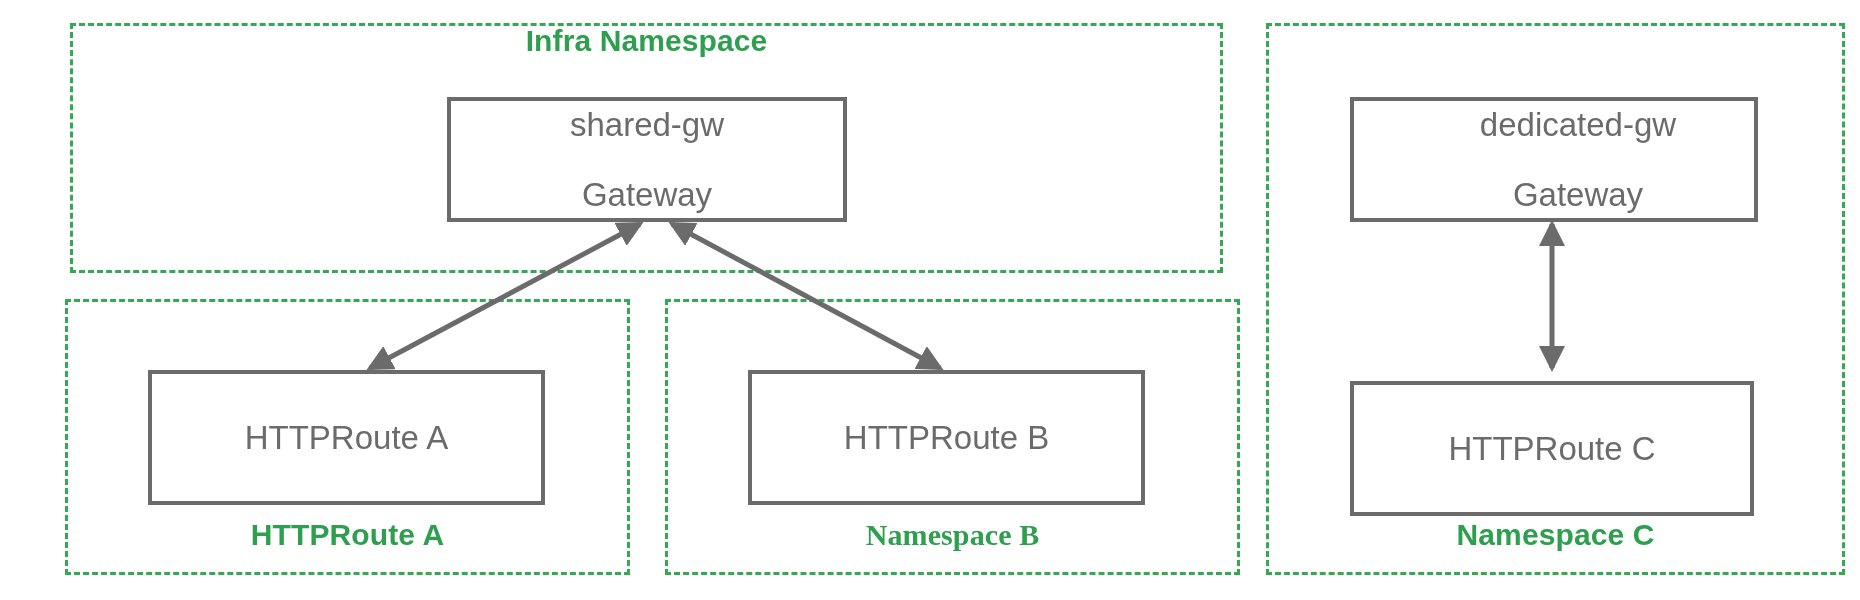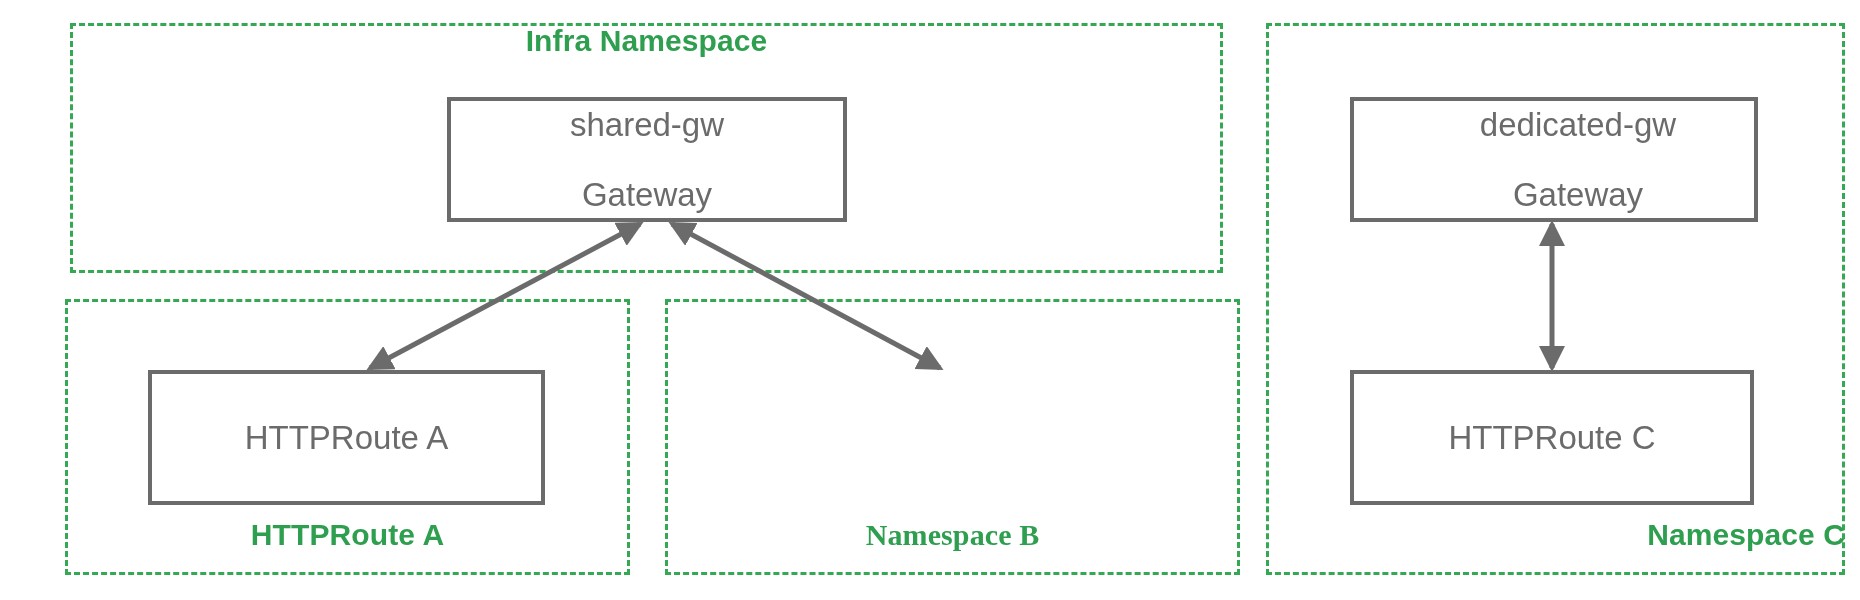--- a/index.html
+++ b/index.html
@@ -89,35 +89,38 @@
 
     <line x1="1552" y1="224" x2="1552" y2="368" stroke="#6B6B6B" stroke-width="5" marker-start="url(#head-start)" marker-end="url(#head-end)"></line>
   </svg>
 
   <div class="ns-label" style="left:70px; top:24px; width:1153px;">Infra Namespace</div>
 
   <div class="ns-label" style="left:65px; top:518px; width:565px;">HTTPRoute A</div>
 
   <div class="ns-label" style="left:665px; top:518px; width:575px;font-family:Liberation Serif, serif;">Namespace B</div>
 
-  <div class="ns-label" style="left:1266px; top:518px; width:579px;text-align:right;">Namespace C</div>
+  <div class="ns-label" style="left:1266px; top:518px; width:579px;">Namespace C</div>
 
   <div class="node-box" style="left:447px; top:97px; width:400px; height:125px;">
     <span class="node-line">shared-gw</span>
     <span class="node-line">Gateway</span>
   </div>
 
   <div class="node-box" style="left:1350px; top:97px; width:408px; height:125px;padding-left:48px;">
     <span class="node-line">dedicated-gw</span>
     <span class="node-line">Gateway</span>
   </div>
 
   <div class="node-box" style="left:148px; top:370px; width:397px; height:135px;">
     <span class="node-line">HTTPRoute A</span>
   </div>
 
+  <div class="node-box" style="left:748px; top:370px; width:397px; height:135px;">
+    <span class="node-line">HTTPRoute B</span>
+  </div>
 
-  <div class="node-box" style="left:1350px; top:370px; width:404px; height:135px;">
+  <div class="node-box" style="left:1350px; top:381px; width:404px; height:135px;">
     <span class="node-line">HTTPRoute C</span>
   </div>
 
 
 </div>
 
 </body></html>

